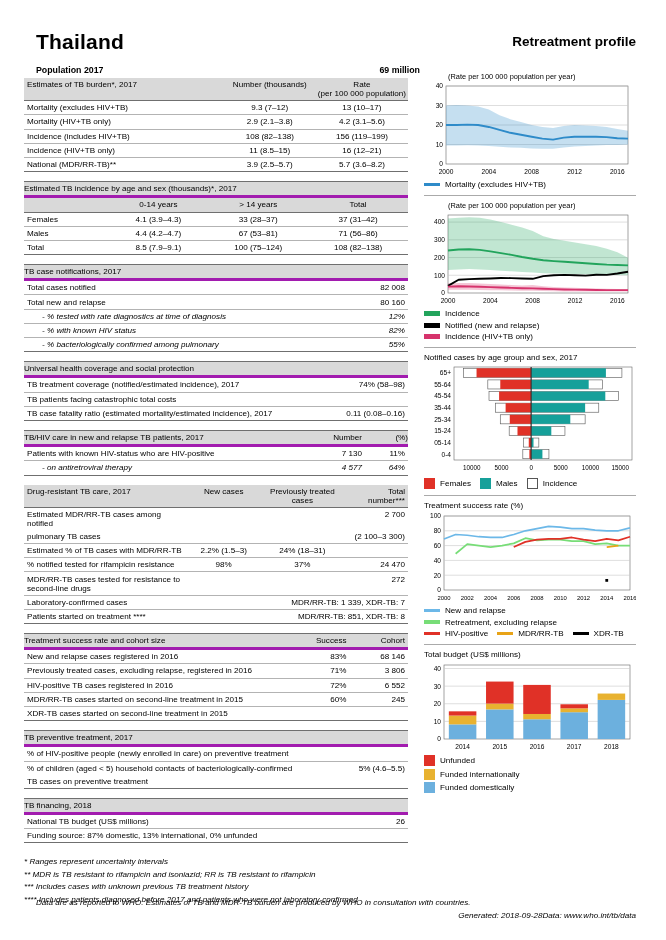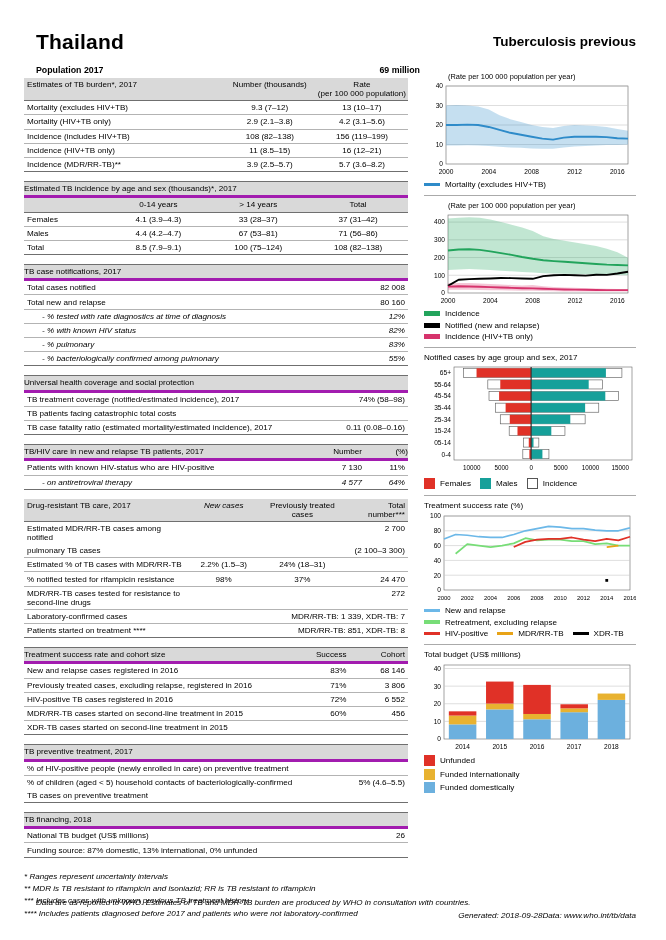--- a/index.html
+++ b/index.html
@@ -74,21 +74,21 @@
   }
   .footer .frow { display:flex; justify-content:flex-end; }
 </style>
 </head>
 <body>
 
 <div class="page">
 
   <div class="hdr">
     <div class="country">Thailand</div>
-    <div class="profile-title">Tuberculosis previous</div>
+    <div class="profile-title">Retreatment profile</div>
   </div>
   <div class="popline">
     <span>Population  2017</span>
     <span>69 million</span>
   </div>
 
   <div class="left">
 
     <table class="t">
       <tbody>
@@ -114,21 +114,21 @@
         <td class="lbl">Incidence  (includes HIV+TB)</td>
         <td class="c">108 (82–138)</td>
         <td class="c">156 (119–199)</td>
       </tr>
       <tr class="rule">
         <td class="lbl">Incidence (HIV+TB only)</td>
         <td class="c">11 (8.5–15)</td>
         <td class="c">16 (12–21)</td>
       </tr>
       <tr class="rule-dark">
-        <td class="lbl">Incidence (MDR/RR-TB)**</td>
+        <td class="lbl">National (MDR/RR-TB)**</td>
         <td class="c">3.9 (2.5–5.7)</td>
         <td class="c">5.7 (3.6–8.2)</td>
       </tr>
     </tbody>
       </table>
 
     <div class="gap"></div>
 
     <table class="t">
       <tbody>
@@ -178,24 +178,20 @@
         <td class="r pr">80 160</td>
       </tr>
       <tr class="rule">
         <td class="ind">- % tested with rate diagnostics at time of diagnosis</td>
         <td class="r pr ital">12%</td>
       </tr>
       <tr class="rule">
         <td class="ind">- % with known HIV status</td>
         <td class="r pr ital">82%</td>
       </tr>
-      <tr class="rule">
-        <td class="ind">- % pulmonary</td>
-        <td class="r pr ital">83%</td>
-      </tr>
       <tr class="rule-dark">
         <td class="ind">- % bacteriologically confirmed among pulmonary</td>
         <td class="r pr ital">55%</td>
       </tr>
     </tbody>
       </table>
 
     <div class="gap"></div>
 
     <table class="t">
@@ -239,21 +235,21 @@
       </tr>
     </tbody>
       </table>
 
     <div class="gap"></div>
 
     <table class="t">
       <tbody>
           <tr class="hdrow">
         <td class="lbl" style="width:42%;">Drug-resistant TB care, 2017</td>
-        <td class="c" style="width:20%;font-style:italic;">New cases</td>
+        <td class="c" style="width:20%;">New cases</td>
         <td class="c" style="width:21%;">
           <div>Previously treated</div>
           <div>cases</div>
         </td>
         <td class="r pr" style="width:17%;">
           <div>Total</div>
           <div>number***</div>
         </td>
       </tr>
       <tr>
@@ -317,21 +313,21 @@
         <td class="r pr">3 806</td>
       </tr>
       <tr class="rule">
         <td class="lbl">HIV-positive TB cases registered in 2016</td>
         <td class="r">72%</td>
         <td class="r pr">6 552</td>
       </tr>
       <tr class="rule">
         <td class="lbl">MDR/RR-TB cases started on second-line treatment in 2015</td>
         <td class="r">60%</td>
-        <td class="r pr">456</td>
+        <td class="r pr">245</td>
       </tr>
       <tr class="rule-dark">
         <td class="lbl">XDR-TB cases started on second-line treatment in 2015</td>
         <td class="r"></td>
         <td class="r pr"></td>
       </tr>
     </tbody>
       </table>
 
     <div class="gap"></div>

